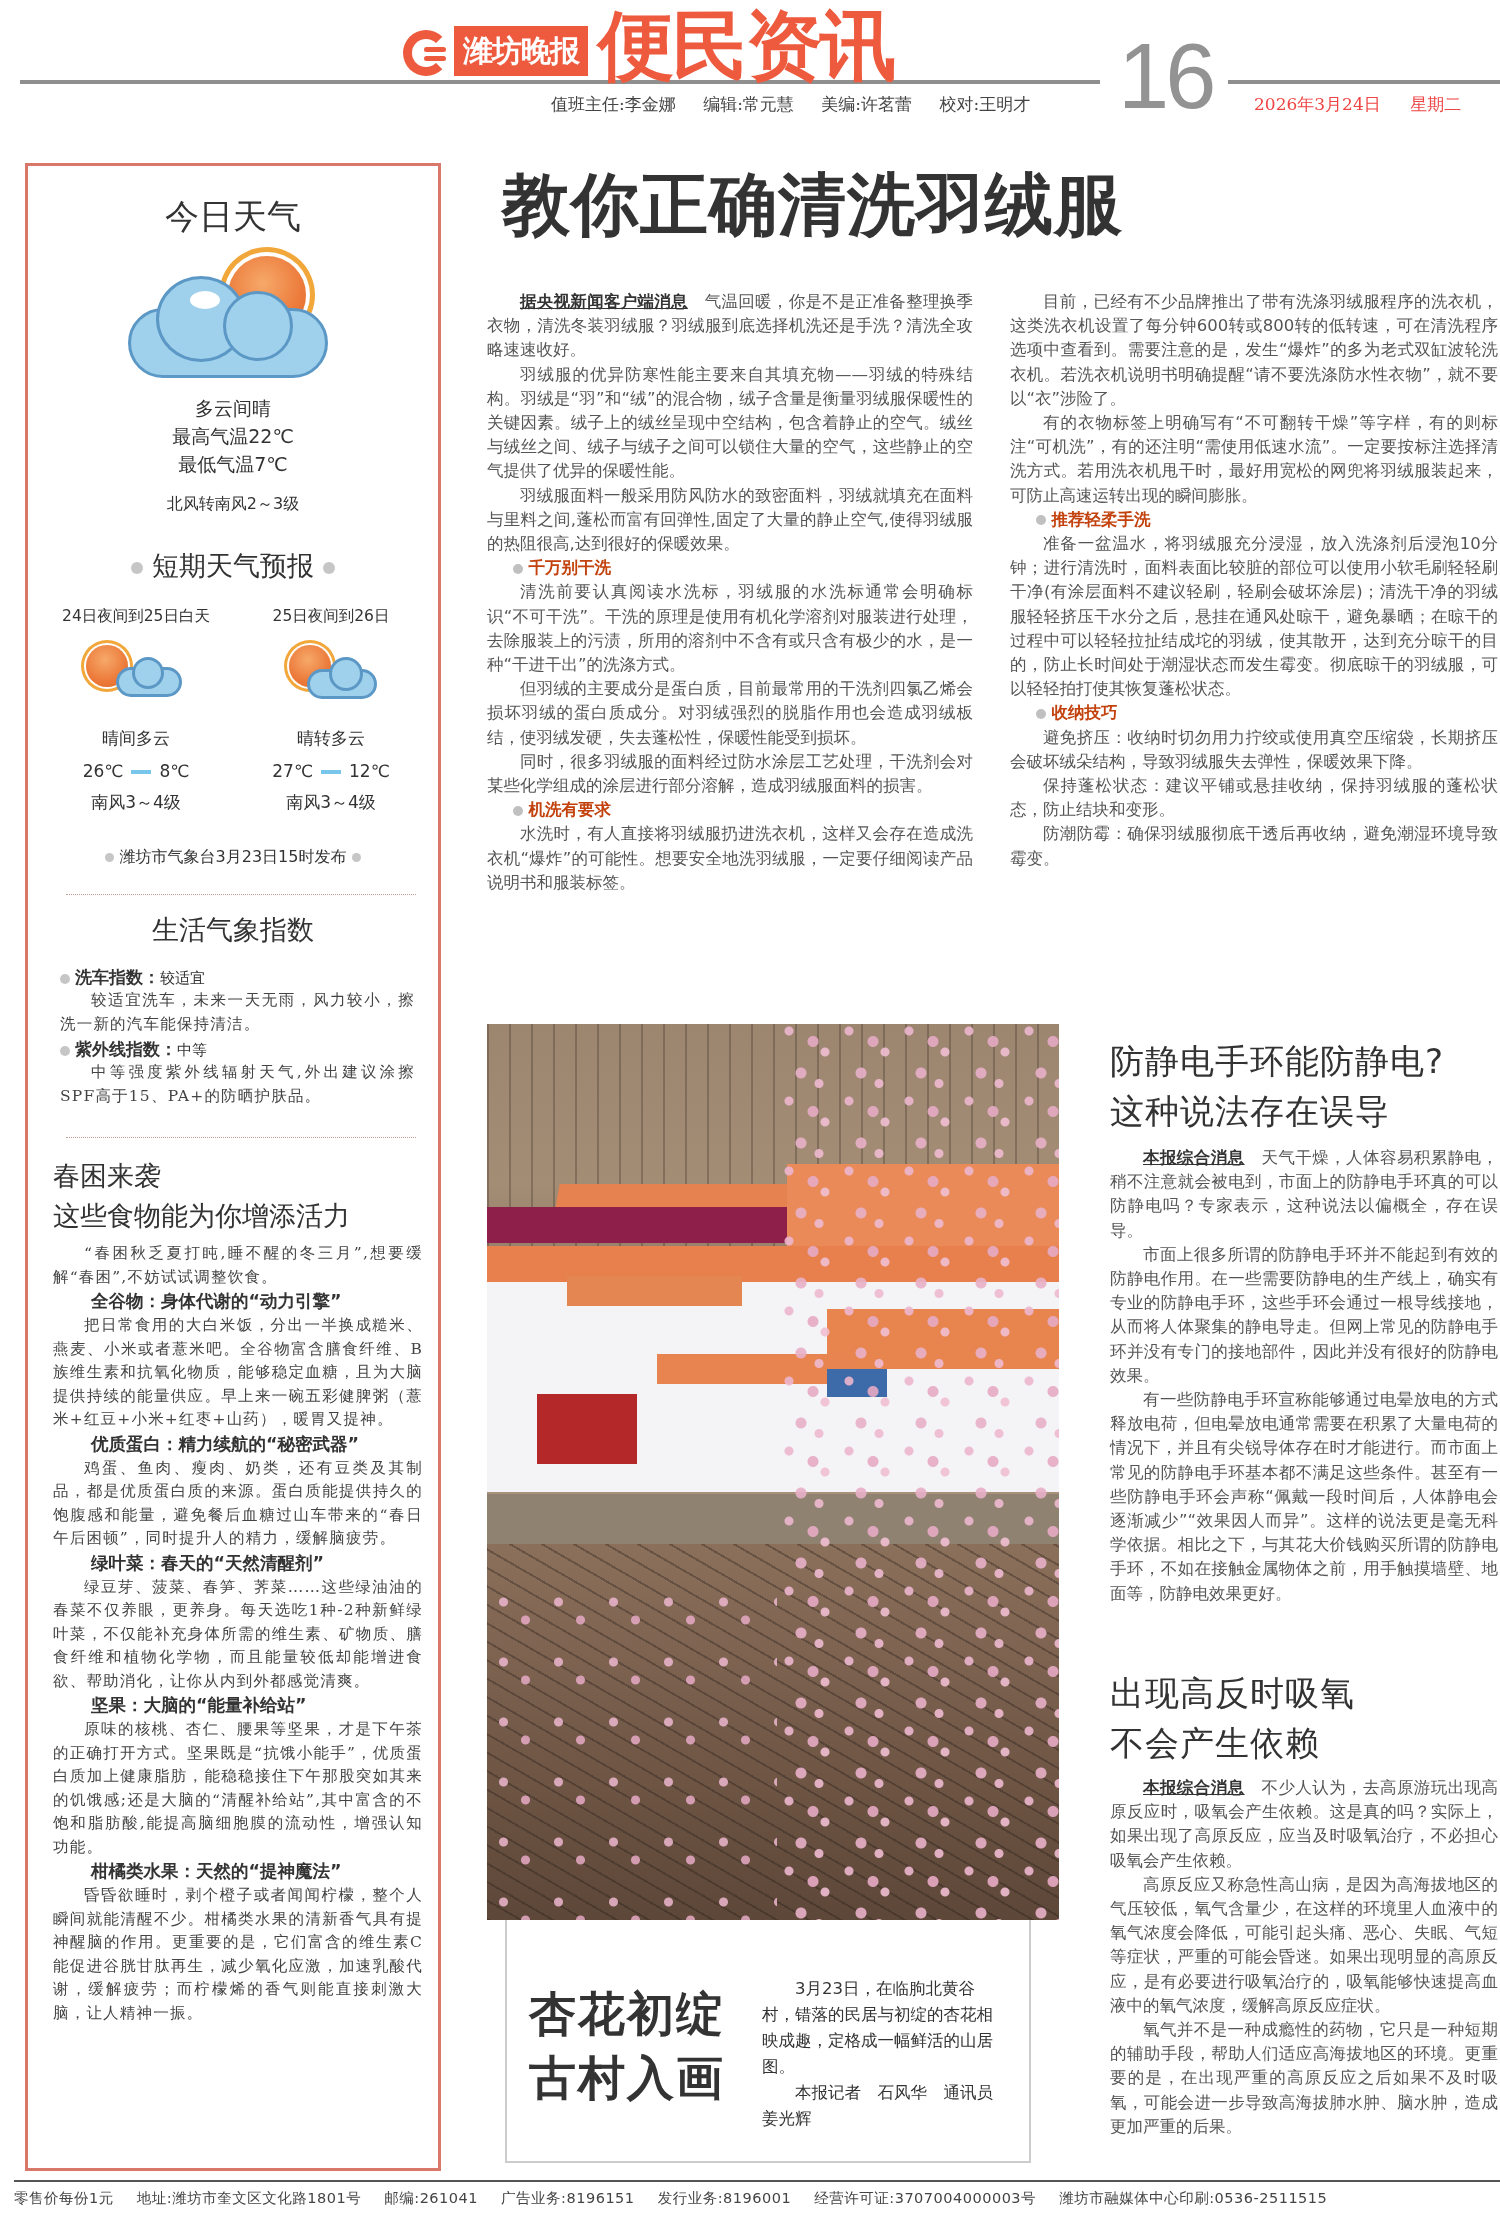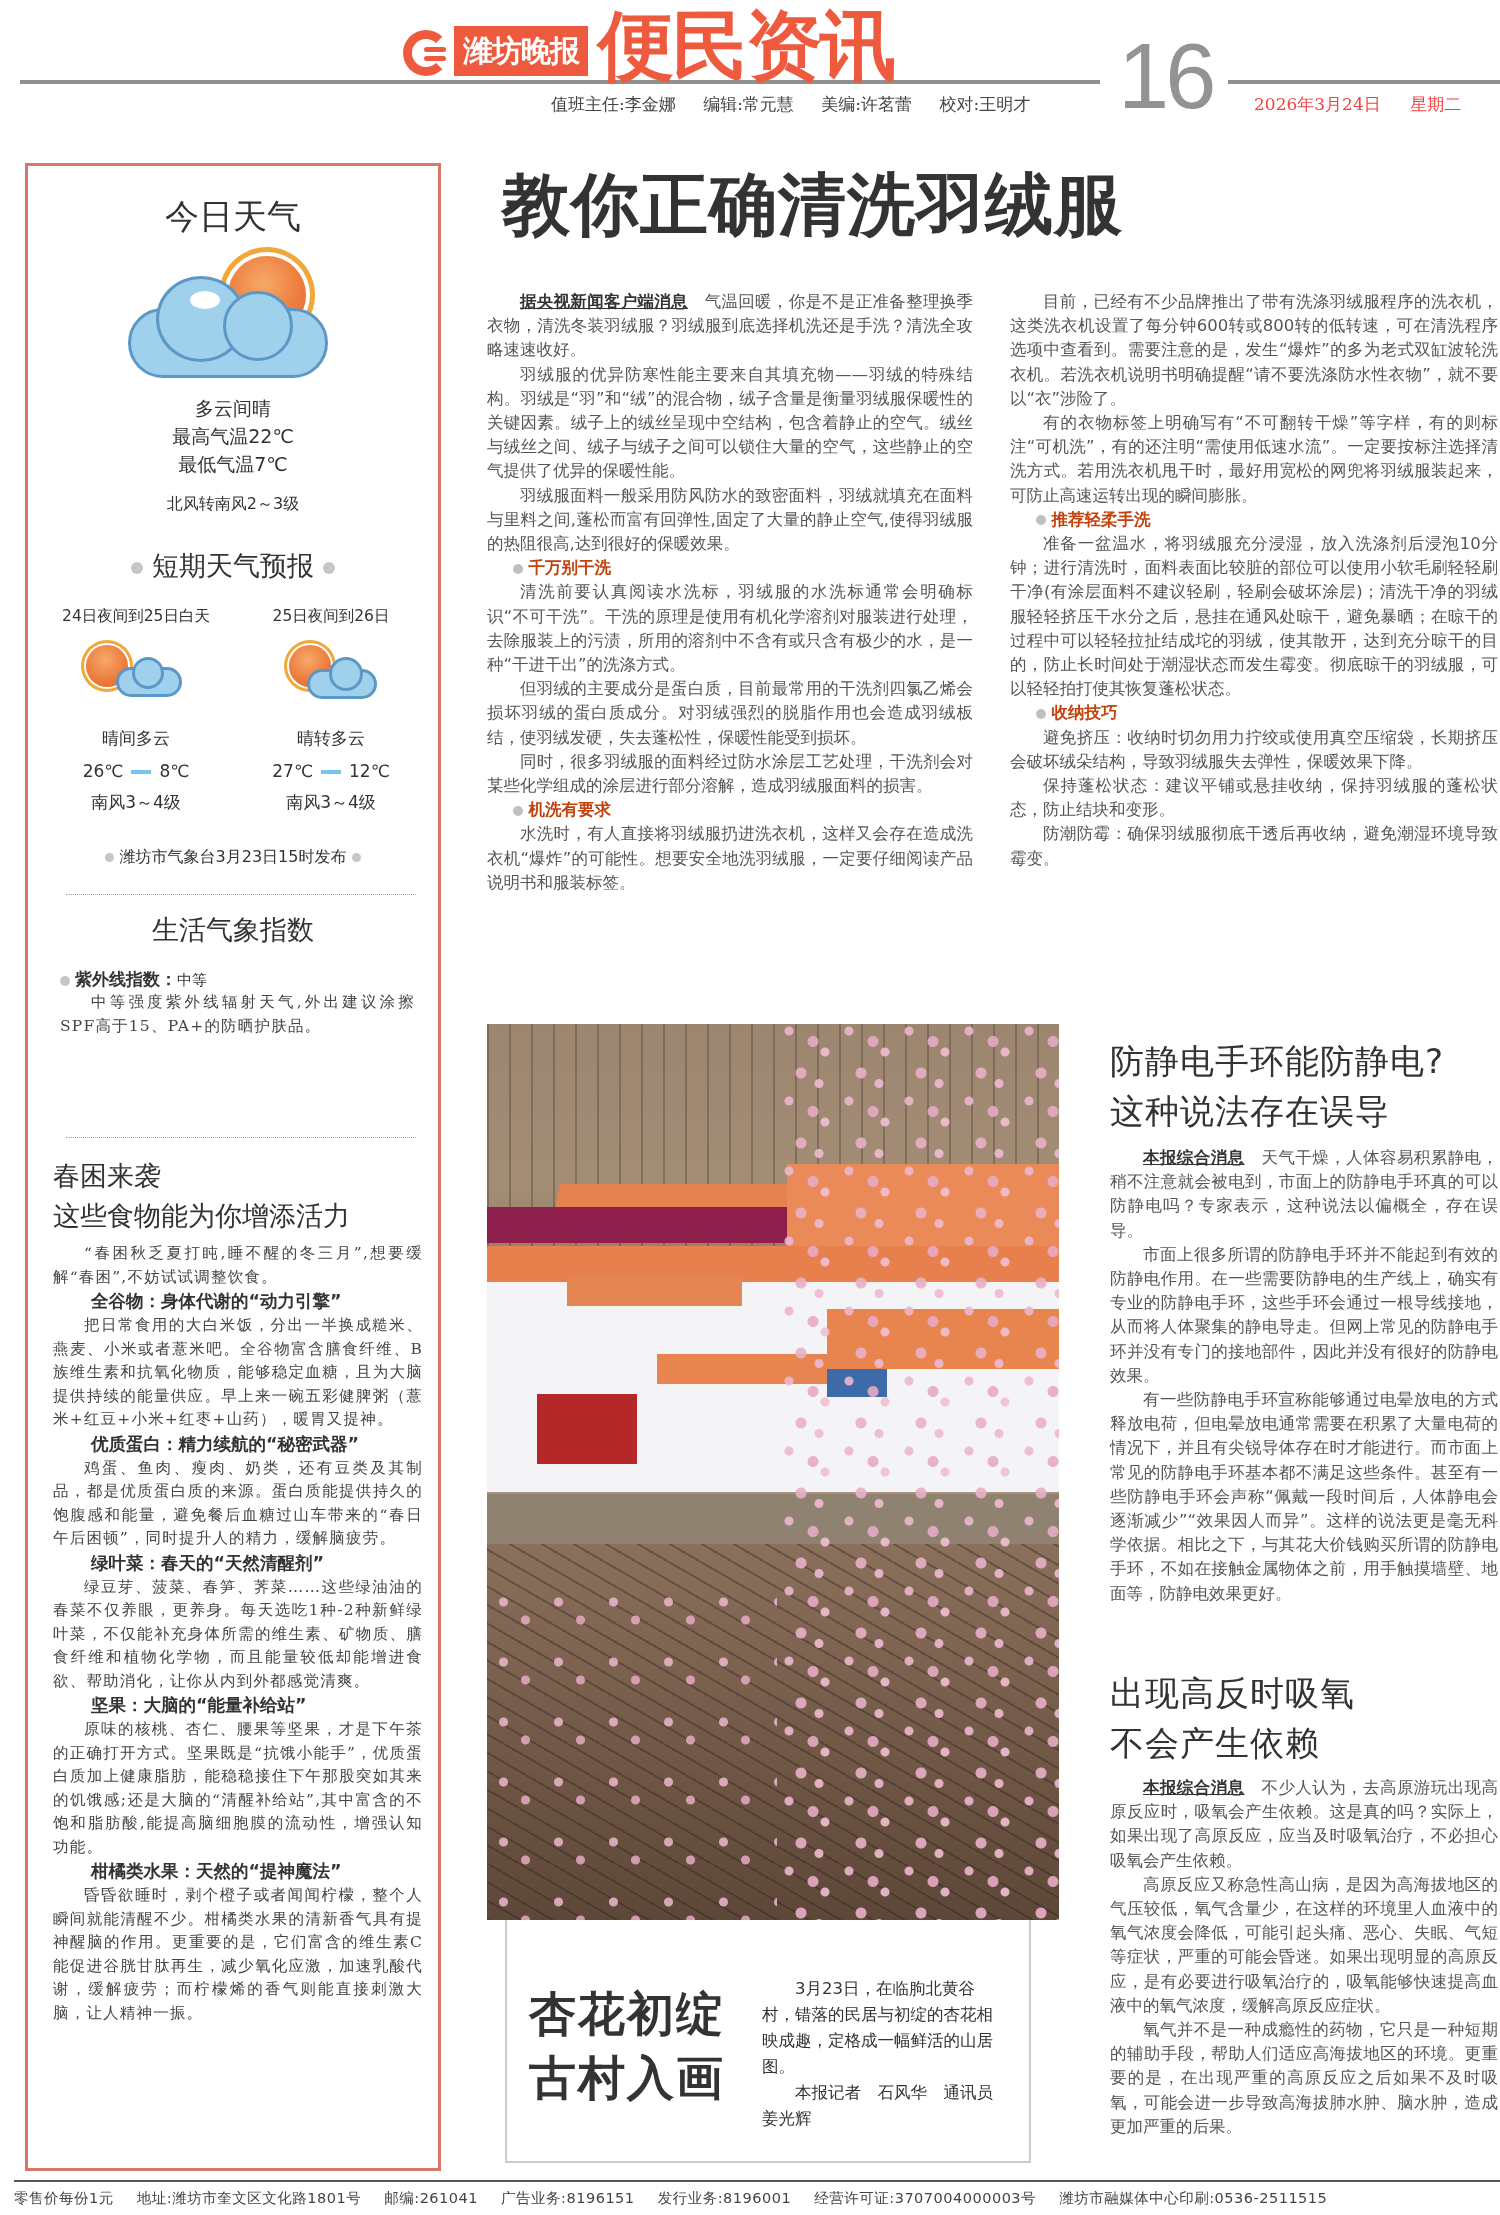--- a/index.html
+++ b/index.html
@@ -128,20 +128,27 @@
 
   <div class="w-title" style="top:681px; font-size:16px;">
     <span class="dot" style="width:9px;height:9px;"></span>
     <span>潍坊市气象台3月23日15时发布</span>
     <span class="dot" style="width:9px;height:9px;"></span>
   </div>
   <div class="dotted" style="top:728px;"></div>
 
   <div class="w-title" style="top:746px; font-size:27px;">生活气象指数</div>
   <div style="position:absolute; left:32px; top:800px; width:355px;">
+    <div>
+      <div><span class="dot" style="width:10px;height:10px;"></span>
+        <span class="idx-label">洗车指数：</span><span class="serif" style="font-size:15px;">较适宜</span></div>
+      <div class="small-body">
+          <p>较适宜洗车，未来一天无雨，风力较小，擦洗一新的汽车能保持清洁。</p>
+        </div>
+    </div>
     <div style="margin-top:2px;">
       <div><span class="dot" style="width:10px;height:10px;"></span>
         <span class="idx-label">紫外线指数：</span><span class="serif" style="font-size:15px;">中等</span></div>
       <div class="small-body">
           <p>中等强度紫外线辐射天气,外出建议涂擦SPF高于15、PA+的防晒护肤品。</p>
         </div>
     </div>
   </div>
   <div class="dotted" style="top:971px;"></div>
 

